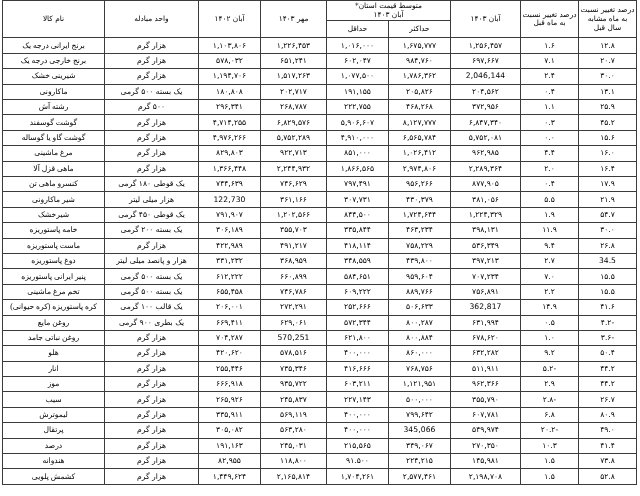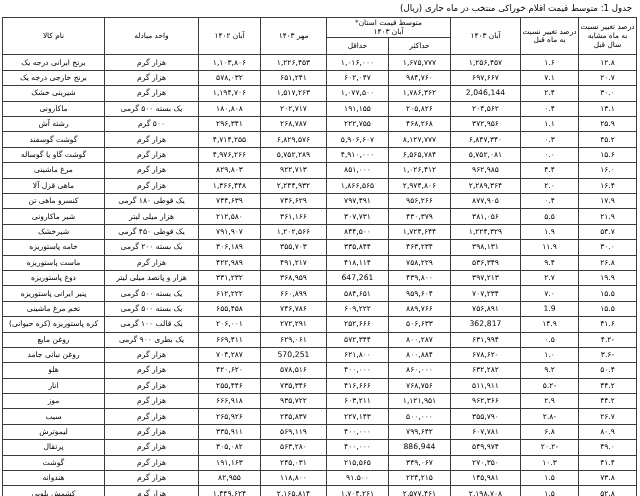--- a/index.html
+++ b/index.html
@@ -57,20 +57,21 @@
     white-space: normal;
     margin-left: 44px;
   }
   .hdr-tall { height: 44px; }
   .hdr-sub { height: 14px; }
   tbody td { height: 14.4px; }
   td.name-cell {
     text-align: right;
     padding-right: 4px;
     font-size: 7.8px;
+    font-family: Liberation Serif, serif;
   }
   td.unit-cell {
     text-align: center;
     font-size: 7.6px;
   }
   td.num-cell {
     text-align: center;
     font-size: 7.8px;
     letter-spacing: 0.1px;
   }
@@ -87,21 +88,20 @@
   col.c-mehr { width: 66px; }
   col.c-aban1402 { width: 62px; }
   col.c-unit { width: 94px; }
   col.c-name { width: 102px; }
 </style>
 </head>
 <body>
 
 <div id="page">
 
-  <div class="caption">جدول 1: متوسط قیمت اقلام خوراکی منتخب در ماه جاری (ریال)</div>
 
   <table class="price-table">
     <colgroup>
       <col class="c-pctyear">
       <col class="c-pctmonth">
       <col class="c-aban1403">
       <col class="c-max">
       <col class="c-min">
       <col class="c-mehr">
       <col class="c-aban1402">
@@ -238,21 +238,21 @@
           <td class="unit-cell">یک قوطی ۱۸۰ گرمی</td>
           <td class="name-cell">کنسرو ماهی تن</td>
         </tr>
         <tr>
           <td class="pct-cell">۲۱.۹</td>
           <td class="pct-cell">۵.۵</td>
           <td class="num-cell">۳۸۱,۰۵۶</td>
           <td class="num-cell">۴۳۰,۳۷۹</td>
           <td class="num-cell">۳۰۷,۷۳۱</td>
           <td class="num-cell">۳۶۱,۱۶۶</td>
-          <td class="num-cell">۲۱۲,۵۸۰</td>
+          <td class="num-cell">122,730</td>
           <td class="unit-cell">هزار میلی لیتر</td>
           <td class="name-cell">شیر ماکارونی</td>
         </tr>
         <tr>
           <td class="pct-cell">۵۴.۷</td>
           <td class="pct-cell">۱.۹</td>
           <td class="num-cell">۱,۲۲۴,۳۲۹</td>
           <td class="num-cell">۱,۷۲۴,۶۴۴</td>
           <td class="num-cell">۸۴۴,۵۰۰</td>
           <td class="num-cell">۱,۲۰۲,۵۶۶</td>
@@ -276,44 +276,44 @@
           <td class="pct-cell">۹.۴</td>
           <td class="num-cell">۵۳۶,۳۴۹</td>
           <td class="num-cell">۷۵۸,۲۲۹</td>
           <td class="num-cell">۴۱۸,۱۱۴</td>
           <td class="num-cell">۴۹۱,۲۱۷</td>
           <td class="num-cell">۴۲۲,۹۸۹</td>
           <td class="unit-cell">هزار گرم</td>
           <td class="name-cell">ماست پاستوریزه</td>
         </tr>
         <tr>
-          <td class="pct-cell">۱۹.۹</td>
+          <td class="pct-cell">34.5</td>
           <td class="pct-cell">۲.۷</td>
           <td class="num-cell">۳۹۷,۲۱۳</td>
           <td class="num-cell">۴۳۹,۸۰۰</td>
-          <td class="num-cell">647,261</td>
+          <td class="num-cell">۳۴۸,۵۵۹</td>
           <td class="num-cell">۳۶۸,۹۵۹</td>
           <td class="num-cell">۳۳۱,۲۳۲</td>
           <td class="unit-cell">هزار و پانصد میلی لیتر</td>
           <td class="name-cell">دوغ پاستوریزه</td>
         </tr>
         <tr>
           <td class="pct-cell">۱۵.۵</td>
           <td class="pct-cell">۷.۰</td>
           <td class="num-cell">۷۰۷,۲۳۴</td>
           <td class="num-cell">۹۵۹,۶۰۴</td>
           <td class="num-cell">۵۸۴,۶۵۱</td>
           <td class="num-cell">۶۶۰,۸۹۹</td>
           <td class="num-cell">۶۱۲,۲۲۲</td>
           <td class="unit-cell">یک بسته ۵۰۰ گرمی</td>
           <td class="name-cell">پنیر ایرانی پاستوریزه</td>
         </tr>
         <tr>
           <td class="pct-cell">۱۵.۵</td>
-          <td class="pct-cell">1.9</td>
+          <td class="pct-cell">۲.۲</td>
           <td class="num-cell">۷۵۶,۸۹۱</td>
           <td class="num-cell">۸۸۹,۷۶۶</td>
           <td class="num-cell">۶۰۹,۲۲۲</td>
           <td class="num-cell">۷۴۶,۷۸۶</td>
           <td class="num-cell">۶۵۵,۴۵۸</td>
           <td class="unit-cell">یک بسته ۵۰۰ گرمی</td>
           <td class="name-cell">تخم مرغ ماشینی</td>
         </tr>
         <tr>
           <td class="pct-cell">۴۱.۶</td>
@@ -400,37 +400,37 @@
           <td class="num-cell">۴۰۰,۰۰۰</td>
           <td class="num-cell">۵۶۹,۱۱۹</td>
           <td class="num-cell">۳۳۵,۹۱۱</td>
           <td class="unit-cell">هزار گرم</td>
           <td class="name-cell">لیموترش</td>
         </tr>
         <tr>
           <td class="pct-cell">۴۹.۰</td>
           <td class="pct-cell">-۲۰.۲</td>
           <td class="num-cell">۵۴۹,۹۷۴</td>
-          <td class="num-cell">886,944</td>
+          <td class="num-cell">345,066</td>
           <td class="num-cell">۴۰۰,۰۰۰</td>
           <td class="num-cell">۵۶۳,۲۸۰</td>
           <td class="num-cell">۳۰۵,۰۸۲</td>
           <td class="unit-cell">هزار گرم</td>
           <td class="name-cell">پرتقال</td>
         </tr>
         <tr>
           <td class="pct-cell">۴۱.۴</td>
           <td class="pct-cell">۱۰.۳</td>
           <td class="num-cell">۲۷۰,۳۵۰</td>
           <td class="num-cell">۳۴۹,۰۶۷</td>
           <td class="num-cell">۲۱۵,۵۶۵</td>
           <td class="num-cell">۲۴۵,۰۳۱</td>
           <td class="num-cell">۱۹۱,۱۶۳</td>
           <td class="unit-cell">هزار گرم</td>
-          <td class="name-cell">گوشت</td>
+          <td class="name-cell">درصد</td>
         </tr>
         <tr>
           <td class="pct-cell">۷۳.۸</td>
           <td class="pct-cell">۱.۵</td>
           <td class="num-cell">۱۴۵,۹۸۱</td>
           <td class="num-cell">۲۲۴,۲۱۵</td>
           <td class="num-cell">۹۱.۵۰۰</td>
           <td class="num-cell">۱۱۸,۸۰۰</td>
           <td class="num-cell">۸۲,۹۵۵</td>
           <td class="unit-cell">هزار گرم</td>

